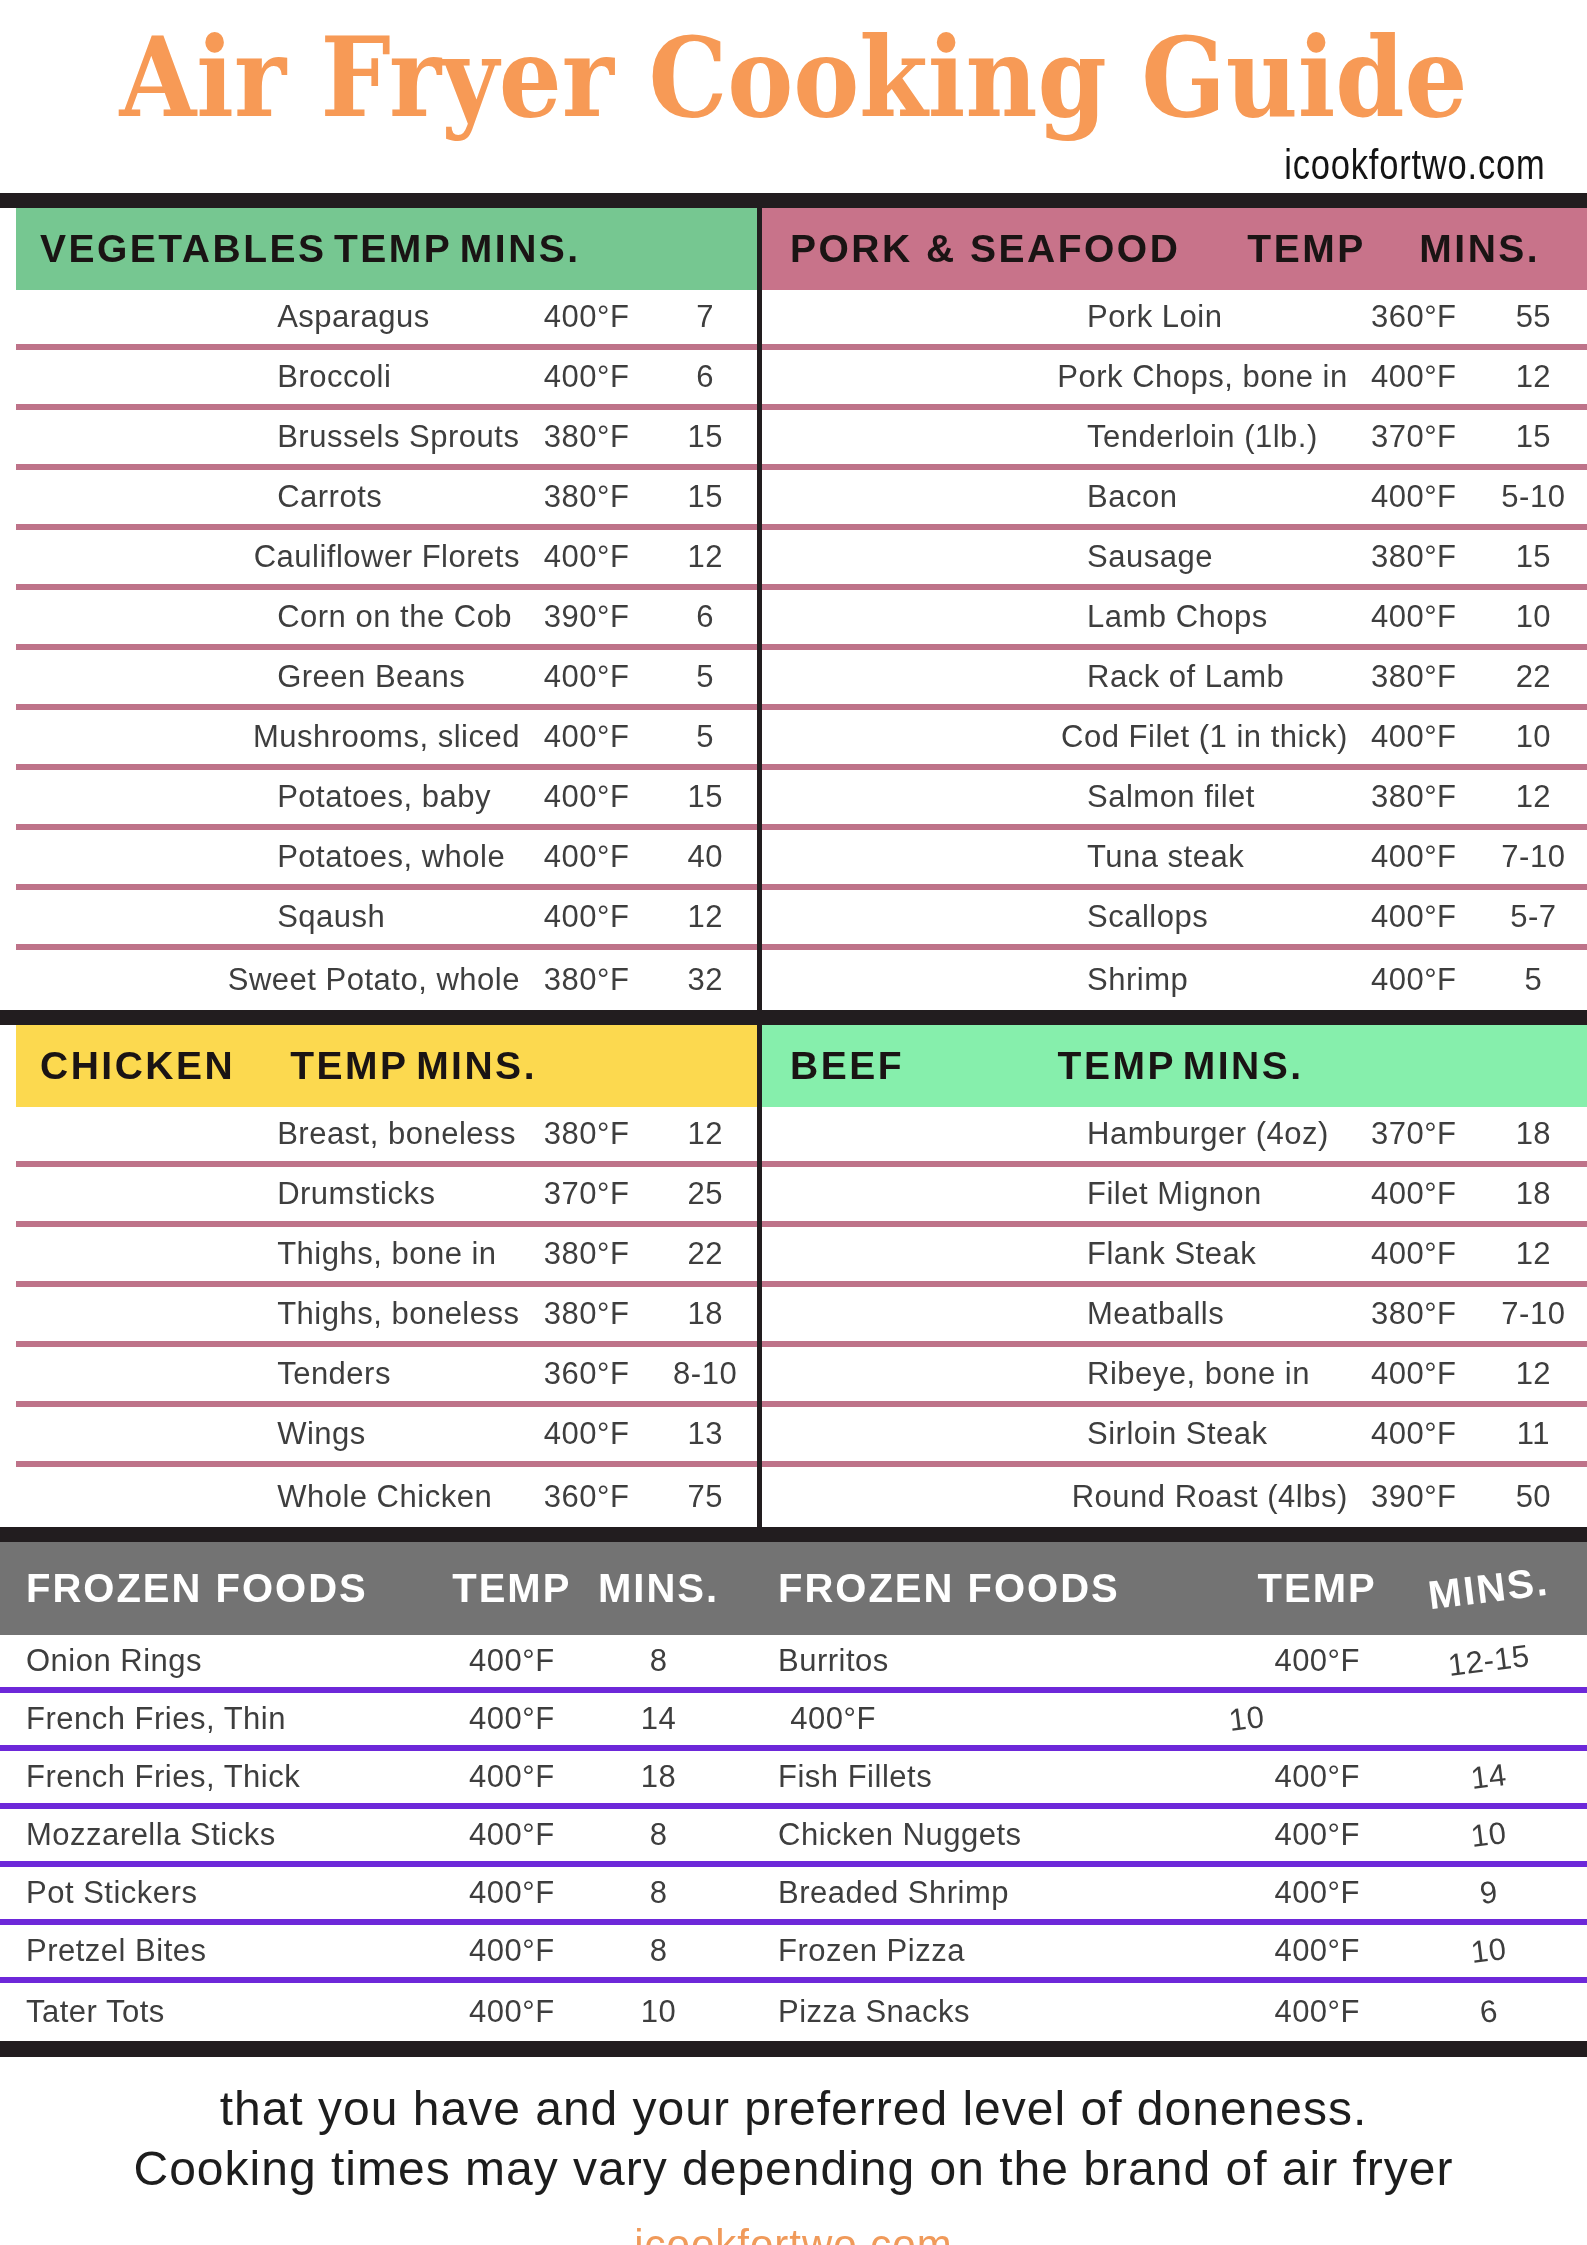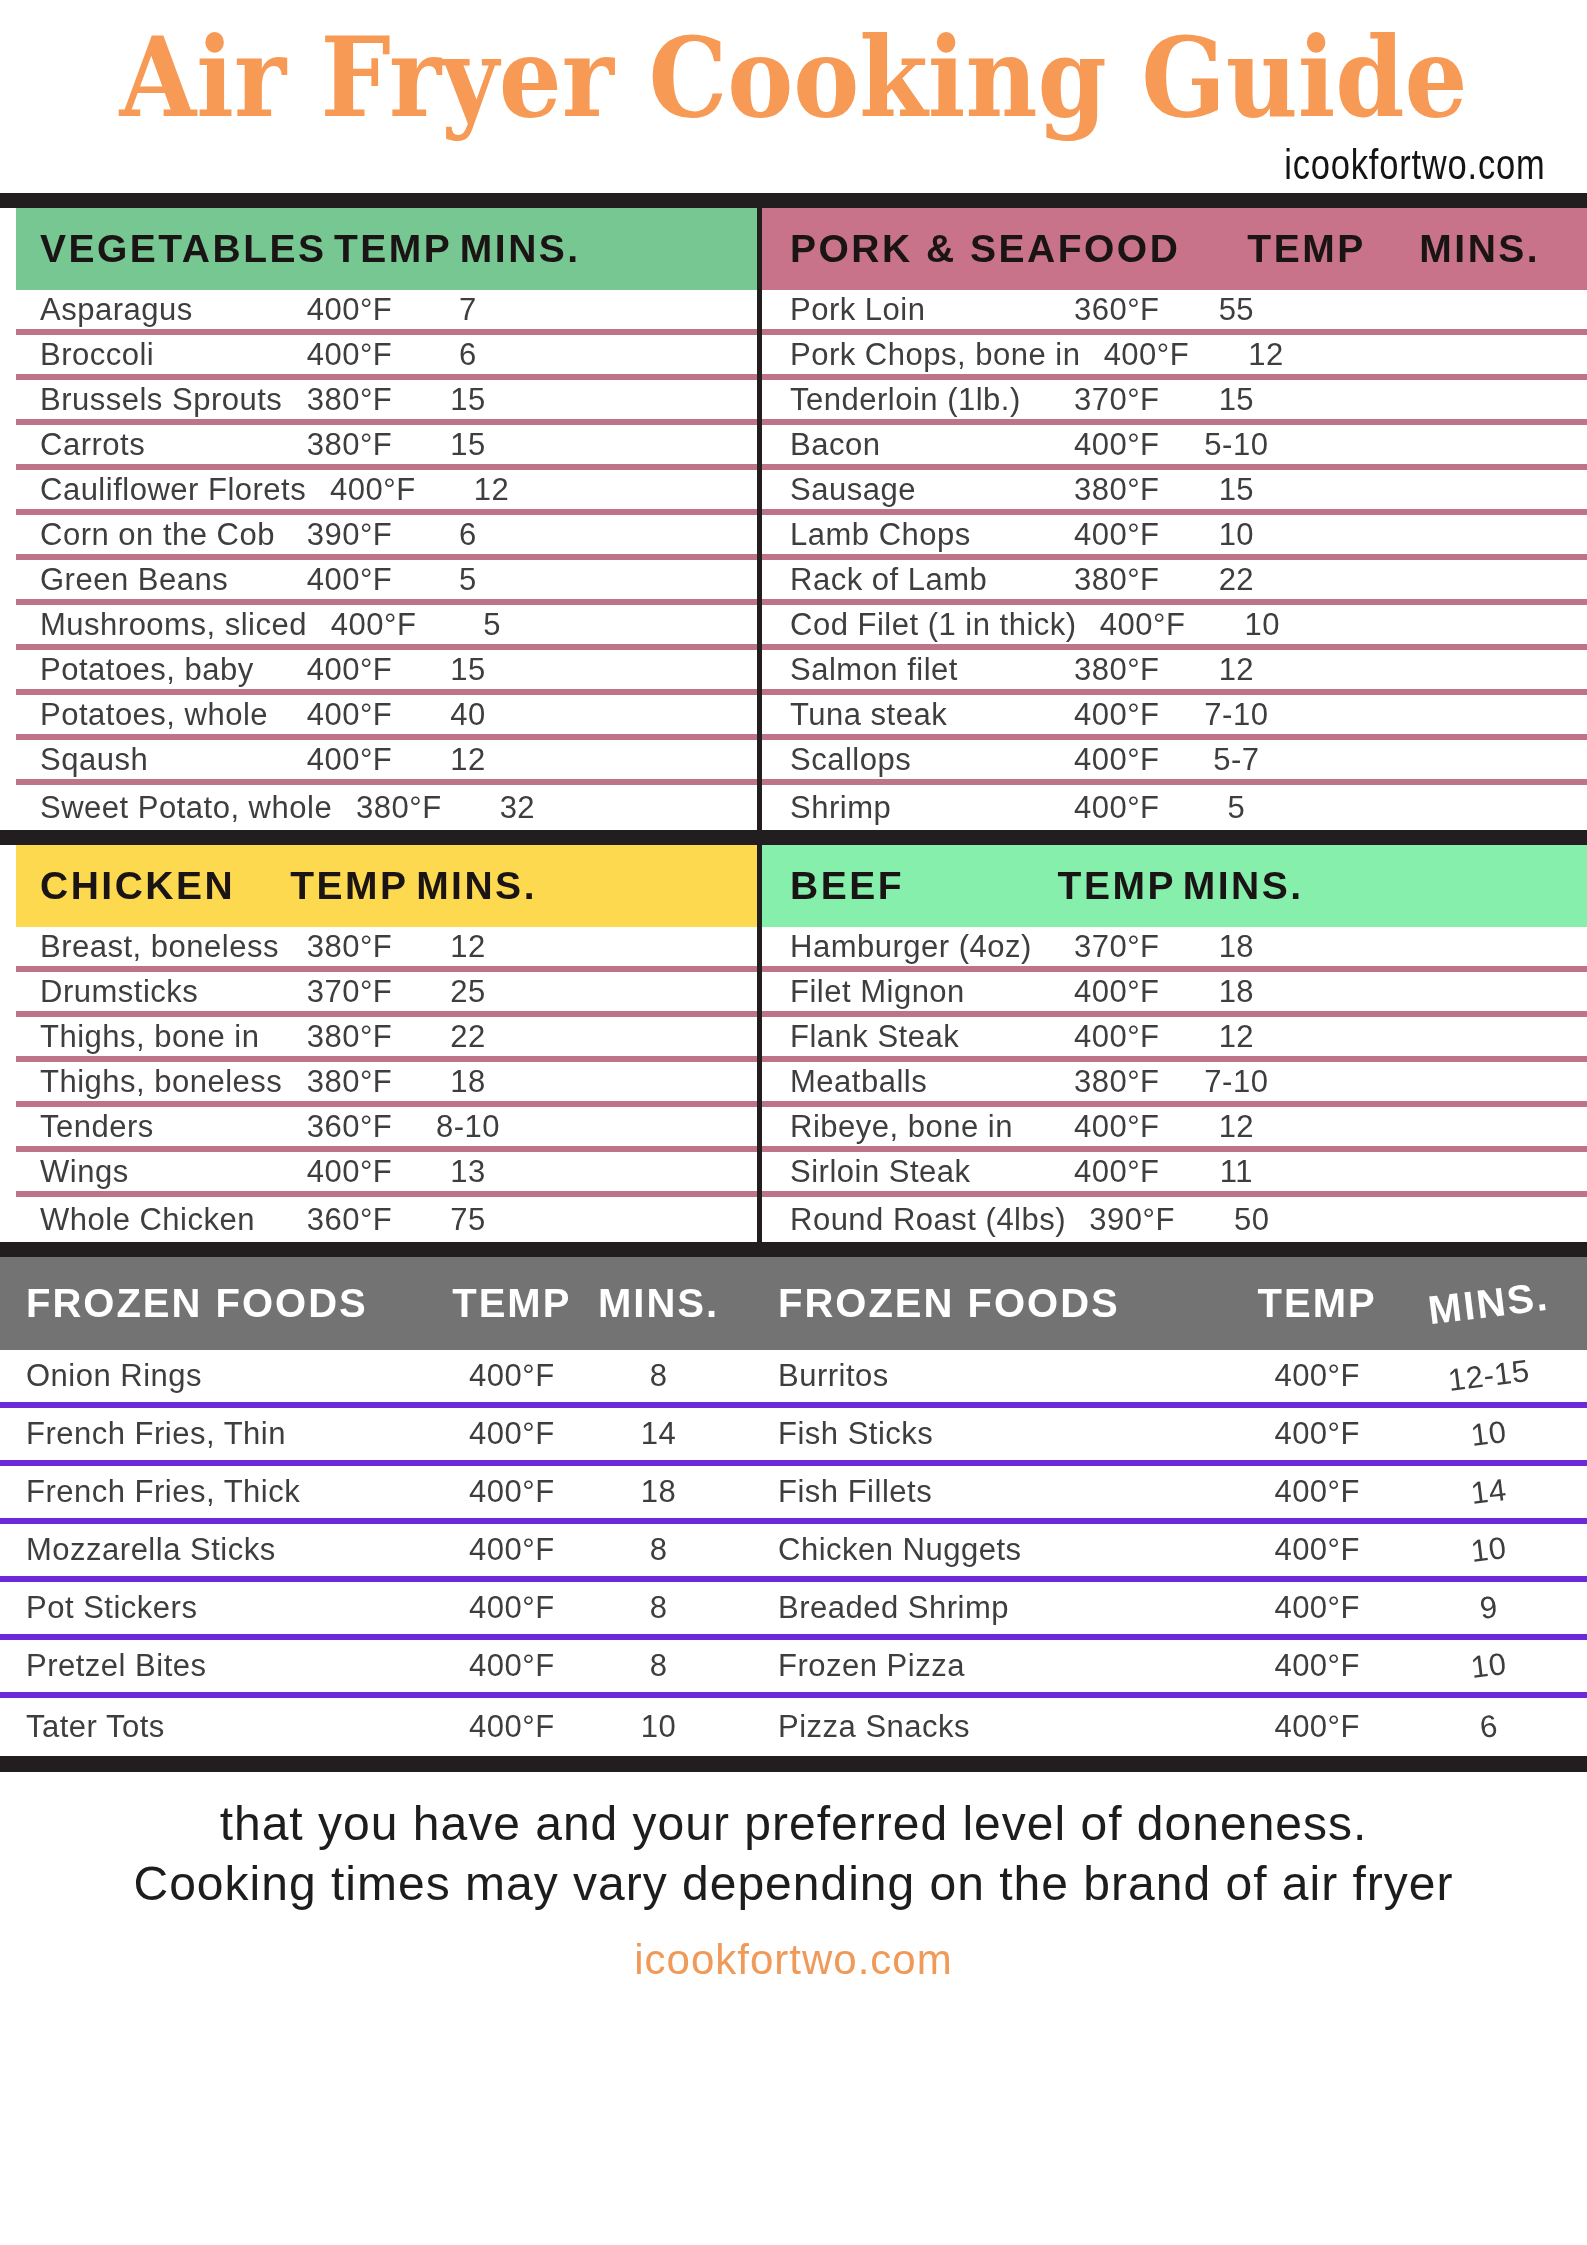--- a/index.html
+++ b/index.html
@@ -37,24 +37,25 @@
     display: flex; align-items: center; height: 82px;
     font-weight: 700; font-size: 39px; letter-spacing: 2.5px; color: #1A1414;
     white-space: nowrap;
   }
   .green  { background: #76C791; }
   .pinkbg { background: #C8738A; }
   .yellow { background: #FCD94F; }
   .orangebg { background: #86efac; }
 
   .rows .row {
-    display: flex; align-items: center; height: 45px;
+    display: flex; align-items: center; height: 60px;
     border-bottom: 6px solid #BE7389;
     font-size: 31px; color: #3E3E3E; letter-spacing: .5px;
     white-space: nowrap;
+    justify-content: flex-end;
   }
   .rows .row:last-child { border-bottom: none; }
 
   
   .left-grid .c.name  { flex: 0 0 36%; padding-left: 24px; }
   .left-grid .c.temp  { flex: 0 0 18%; text-align: center; }
   .left-grid .c.mins  { flex: 0 0 14%; text-align: center; }
 
   .right-grid .c.name { flex: 0 0 35%; padding-left: 28px; }
   .right-grid .c.temp { flex: 0 0 16%; text-align: center; }
@@ -353,21 +354,20 @@
           <div class="fc ltemp">400°F</div>
           <div class="fc lmins">8</div>
           <div class="fc rname">Burritos</div>
           <div class="fc rtemp">400°F</div>
           <div class="fc rmins"><span class="tilt">12-15</span></div>
         </div>
         <div class="row">
           <div class="fc lname">French Fries, Thin</div>
           <div class="fc ltemp">400°F</div>
           <div class="fc lmins">14</div>
-          <div class="fc rname">Fish Sticks</div>
           <div class="fc rtemp">400°F</div>
           <div class="fc rmins"><span class="tilt">10</span></div>
         </div>
         <div class="row">
           <div class="fc lname">French Fries, Thick</div>
           <div class="fc ltemp">400°F</div>
           <div class="fc lmins">18</div>
           <div class="fc rname">Fish Fillets</div>
           <div class="fc rtemp">400°F</div>
           <div class="fc rmins"><span class="tilt">14</span></div>

